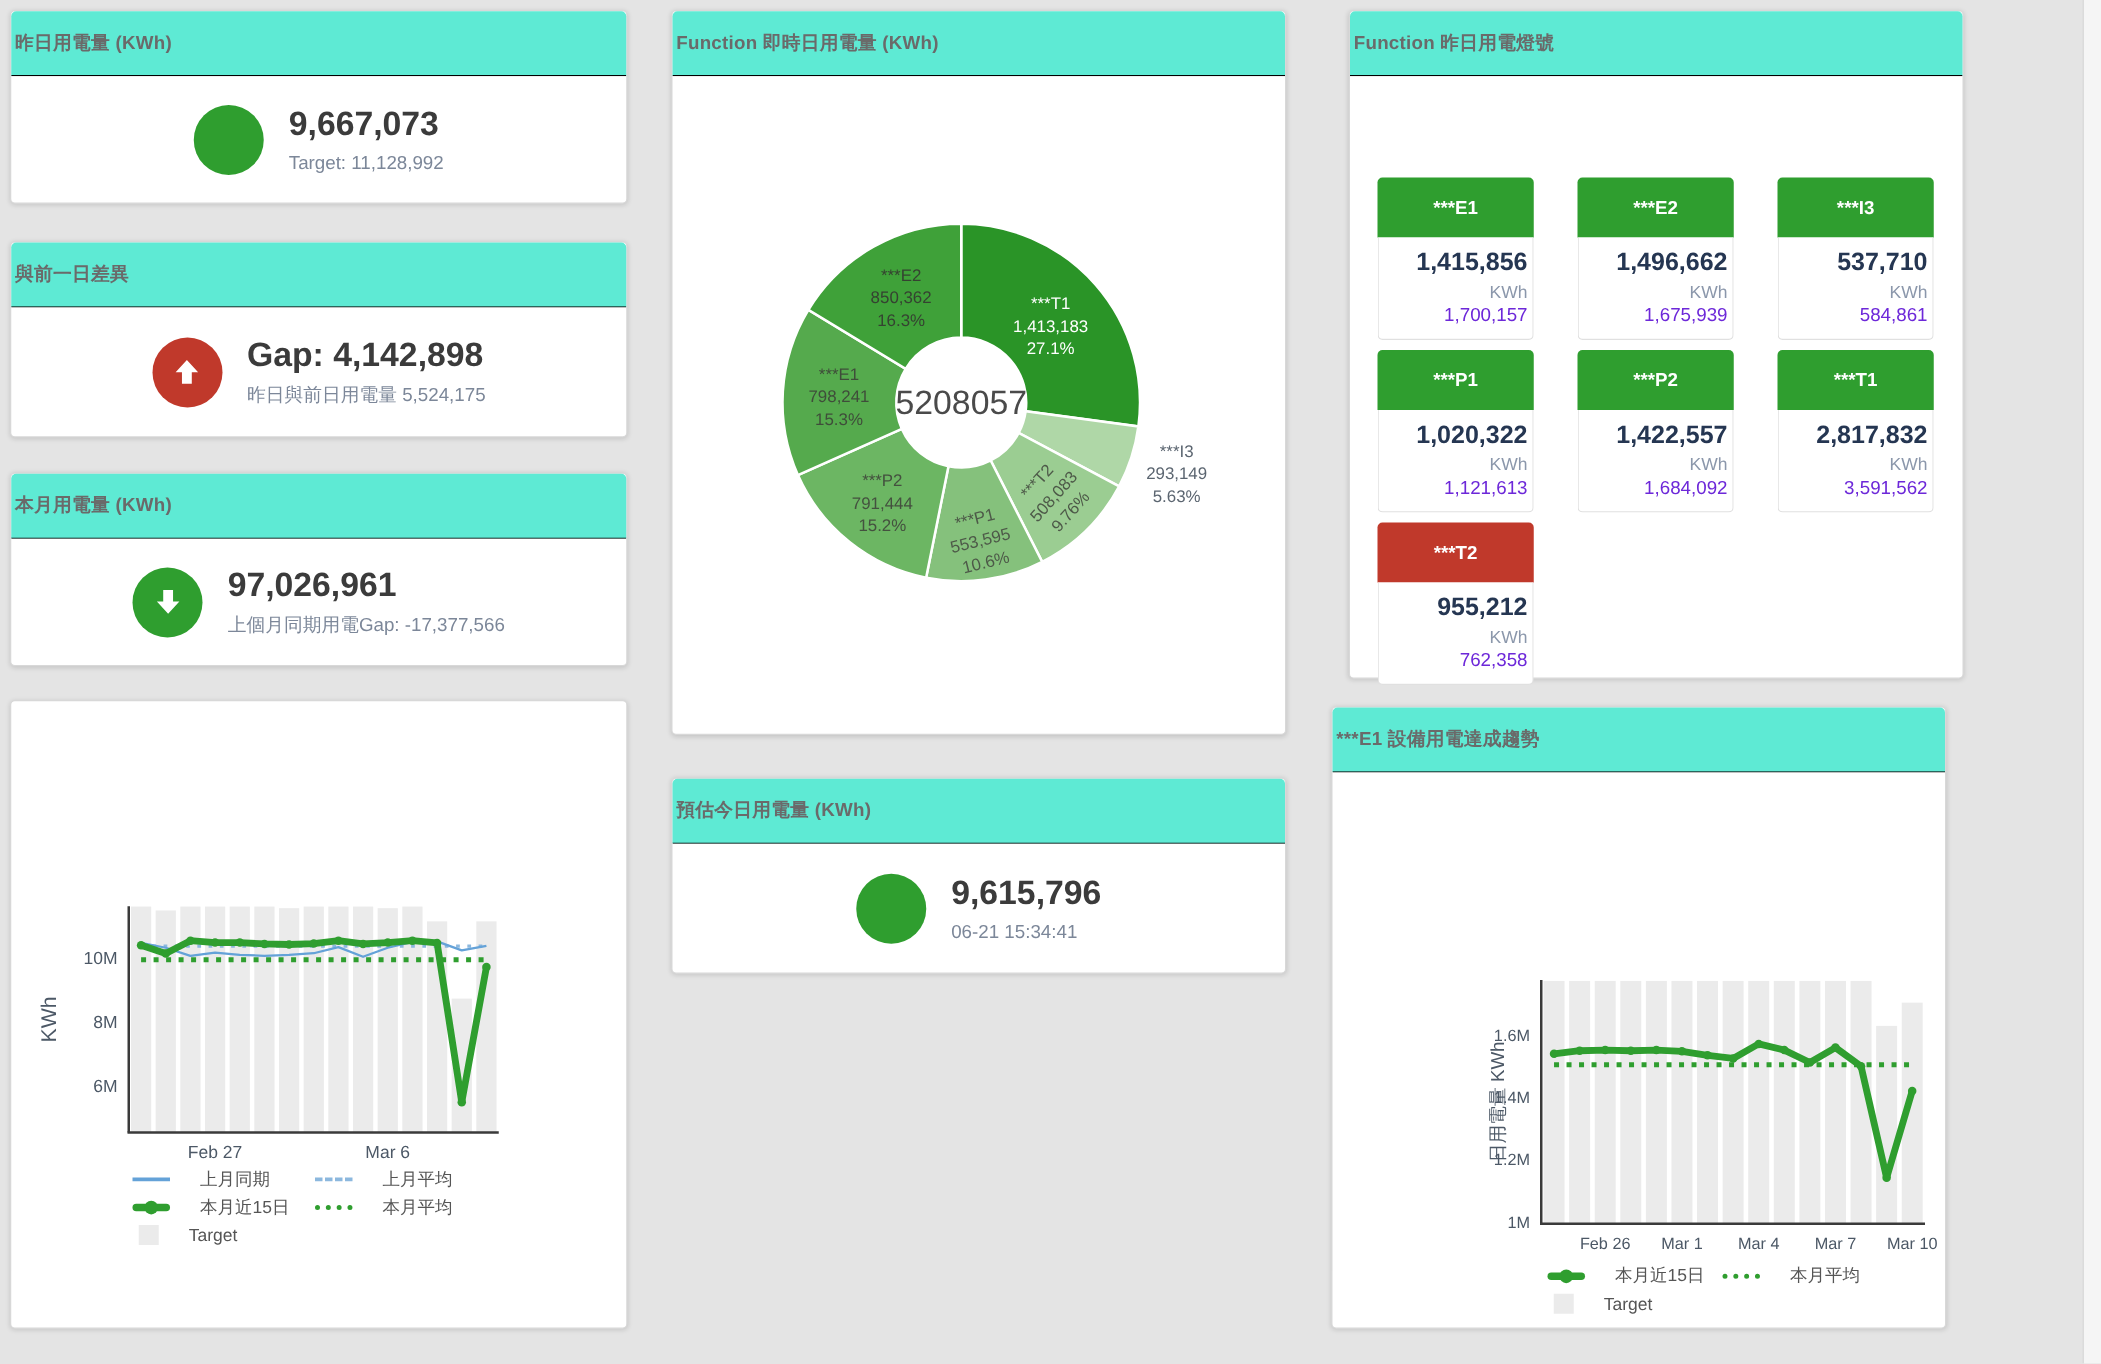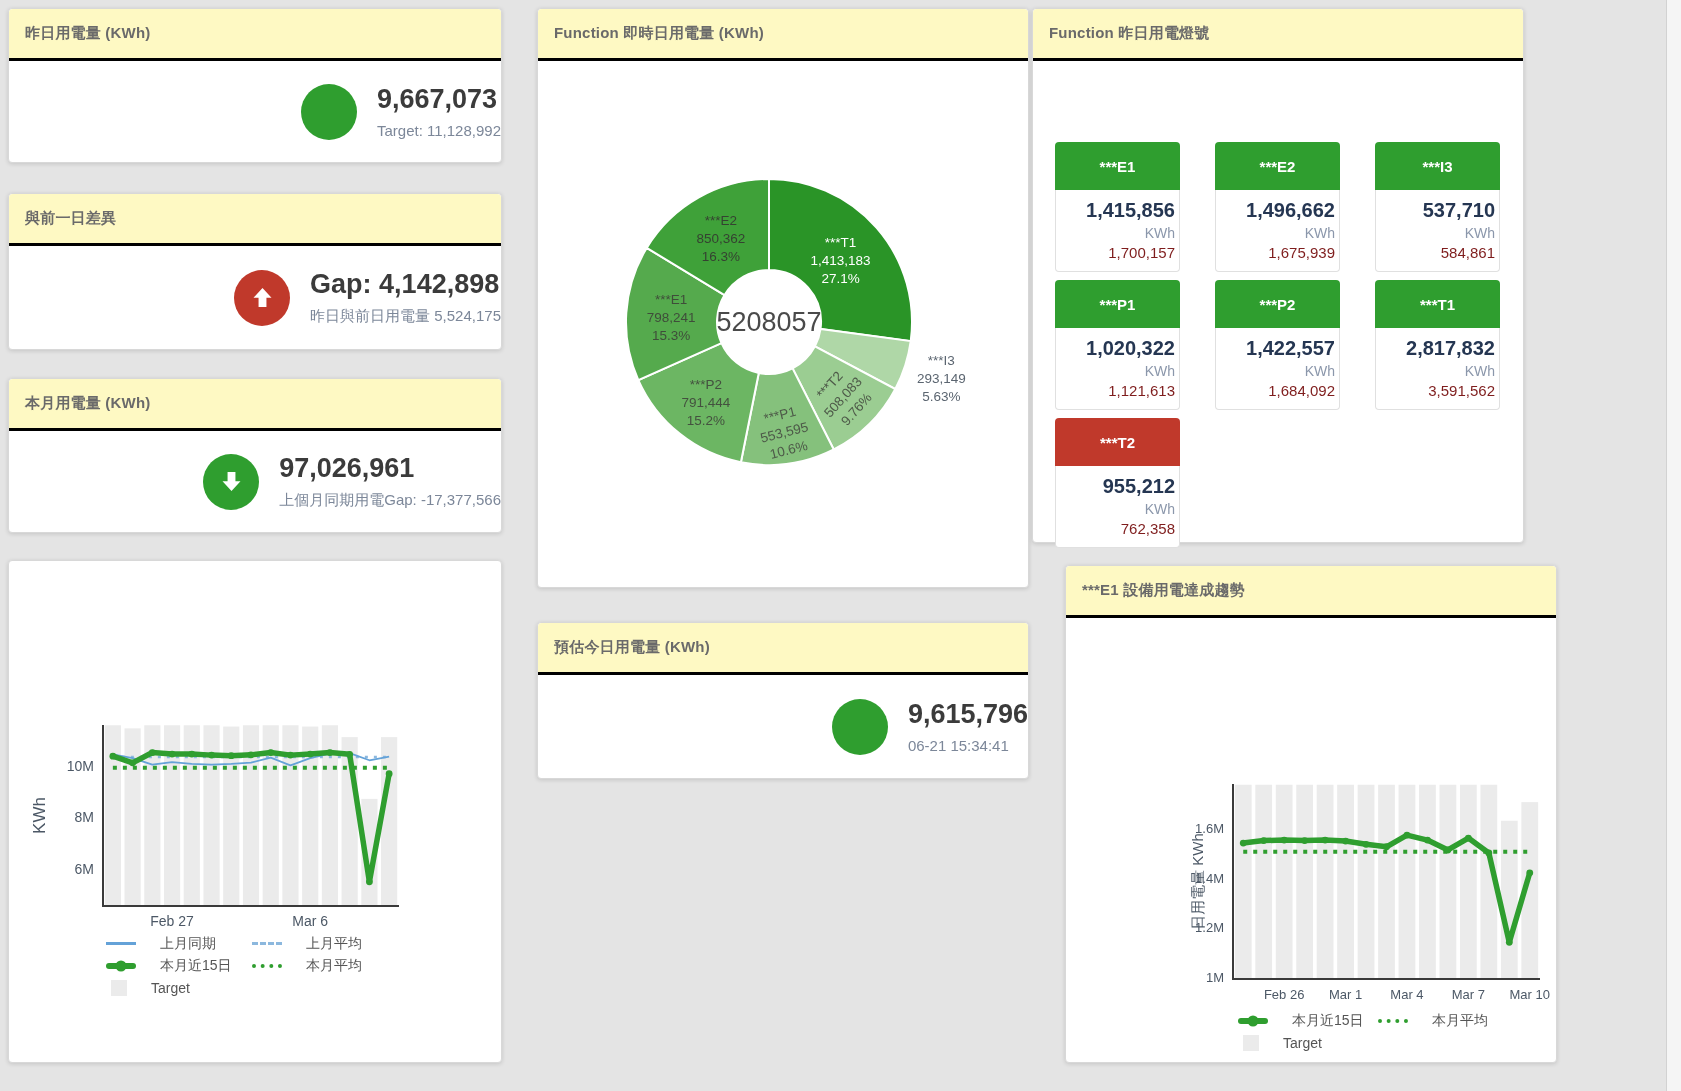--- a/index.html
+++ b/index.html
@@ -2,42 +2,42 @@
 <html><head>
 <meta charset="utf-8">
 <style>
   * { margin:0; padding:0; box-sizing:border-box; }
   html,body { background:#e4e4e4; }
   body { font-family:"Liberation Sans","DejaVu Sans",sans-serif; }
   .dashboard { position:relative; width:1681px; height:1091px; background:#e4e4e4; overflow:hidden; }
 
   .panel { position:absolute; background:#fff; border:1px solid #d8d8d8; border-radius:4px;
            box-shadow:0 1px 4px rgba(0,0,0,.14); }
-  .panel-header { height:52px; background:#fef9c3; border-bottom:3px solid #000000;
-                  border-radius:4px 4px 0 0; display:flex; align-items:center; padding:0 16px; }
+  .panel-header { height:52px; background:#5eead4; border-bottom:1px solid #000000;
+                  border-radius:4px 4px 0 0; display:flex; align-items:center; padding:0 3px; }
   .panel-title { font-size:15px; font-weight:bold; color:#6a6a6a; letter-spacing:.2px; }
   .panel-body { position:relative; height:calc(100% - 52px); }
 
-  .stat-row { display:flex; justify-content:flex-end; align-items:center; gap:20px; height:100%; }
+  .stat-row { display:flex; justify-content:center; align-items:center; gap:20px; height:100%; }
   .stat-circle { width:56px; height:56px; border-radius:50%; flex:0 0 auto;
                  display:flex; align-items:center; justify-content:center; }
   .stat-text {}
   .stat-value { font-size:27px; font-weight:bold; color:#3b3b3b; line-height:1.15; }
   .stat-sub { font-size:15px; color:#7c8799; margin-top:7px; }
 
   .tiles { position:absolute; left:22px; top:81px; width:448px;
            display:grid; grid-template-columns:125px 125px 125px; column-gap:35px; row-gap:8px; }
   .tile { width:125px; }
   .tile-head { height:48px; border-radius:4px 4px 0 0; color:#fff; font-weight:bold; font-size:15px;
                display:flex; align-items:center; justify-content:center; }
   .tile-body { background:#fff; border:1px solid #e0e0e0; border-top:none; border-radius:0 0 4px 4px;
                text-align:right; padding:9px 4px 10px; }
   .tile-value { font-size:20px; font-weight:bold; color:#253652; }
   .tile-unit { font-size:14px; color:#8b97ab; margin-top:3px; }
-  .tile-target { font-size:15px; color:#7f1d1d; margin-top:3px; }
+  .tile-target { font-size:15px; color:#6d28d9; margin-top:3px; }
 
   svg text { font-family:"Liberation Sans","DejaVu Sans",sans-serif; }
 
   .legend { position:absolute; display:grid; row-gap:1px; }
   .lg-item { display:flex; align-items:center; gap:24px; height:21px; cursor:pointer; }
   .lg-label { font-size:14px; color:#555; }
   .sw { width:30px; flex:0 0 auto; display:inline-block; }
   .sw-line  { border-top:3px solid currentColor; }
   .sw-dash  { border-top:3px dashed currentColor; }
   .sw-dot   { border-top:4px dotted currentColor; }
@@ -213,21 +213,21 @@
       <div class="stat-row">
         <div class="stat-circle" style="background:#2f9e2f"></div>
         <div class="stat-text">
           <div class="stat-value">9,615,796</div>
           <div class="stat-sub">06-21 15:34:41</div>
         </div>
       </div>
     </div>
   </div>
 
-  <div class="panel" style="left:1032px; top:8px; width:492px; height:535px;">
+  <div class="panel" style="left:1079px; top:8px; width:492px; height:535px;">
     <div class="panel-header">
       <span class="panel-title">Function 昨日用電燈號</span>
     </div>
     <div class="panel-body">
       <div class="tiles">
           <div class="tile">
             <div class="tile-head" style="background:#2f9e2f">***E1</div>
             <div class="tile-body">
               <div class="tile-value">1,415,856</div>
               <div class="tile-unit">KWh</div>

